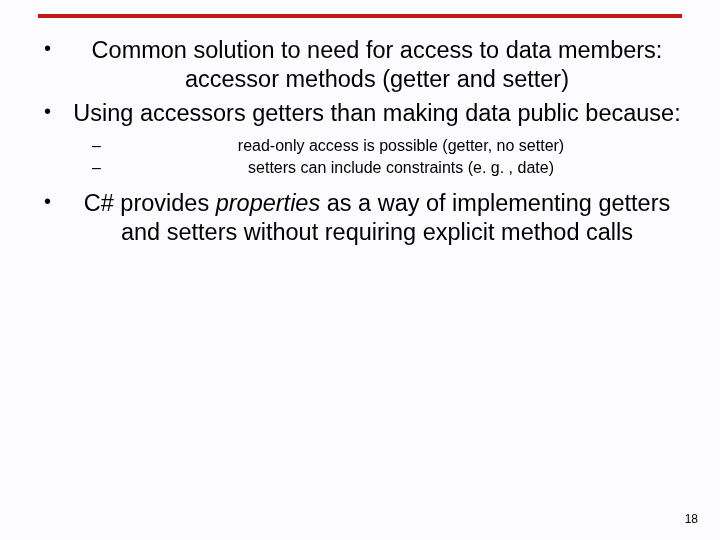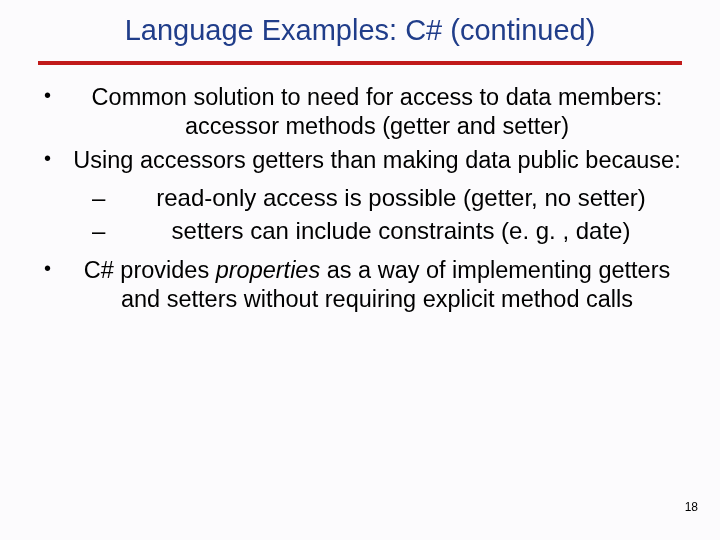--- a/index.html
+++ b/index.html
@@ -52,44 +52,43 @@
     }
     ul.lvl2 {
       list-style: none;
       padding-left: 28px;
       margin-top: 8px;
       margin-bottom: 10px;
     }
     ul.lvl2 > li {
       position: relative;
       padding-left: 20px;
-      font-size: 24px;
+      font-size: 16px;
       line-height: 1.28;
       margin-bottom: 2px;
     }
     ul.lvl2 > li::before {
       content: "–";
       position: absolute;
       left: 0;
       top: 0;
     }
     .italic { font-style: italic; }
     .pagenum {
       position: absolute;
       right: 22px;
-      bottom: 26px;
+      bottom: 14px;
       font-size: 12px;
       color: #000;
     }
   </style>
 </head>
 <body>
 
 <div class="slide">
-  <h1 class="title">Language Examples: C# (continued)</h1>
   <div class="rule"></div>
 
   <ul class="lvl1">
     <li>Common solution to need for access to data members: accessor methods (getter and setter)</li>
     <li>
       <span>Using accessors getters than making data public because:</span>
       <ul class="lvl2">
         <li>read-only access is possible (getter, no setter)</li>
         <li>setters can include constraints (e. g. , date)</li>
       </ul>

